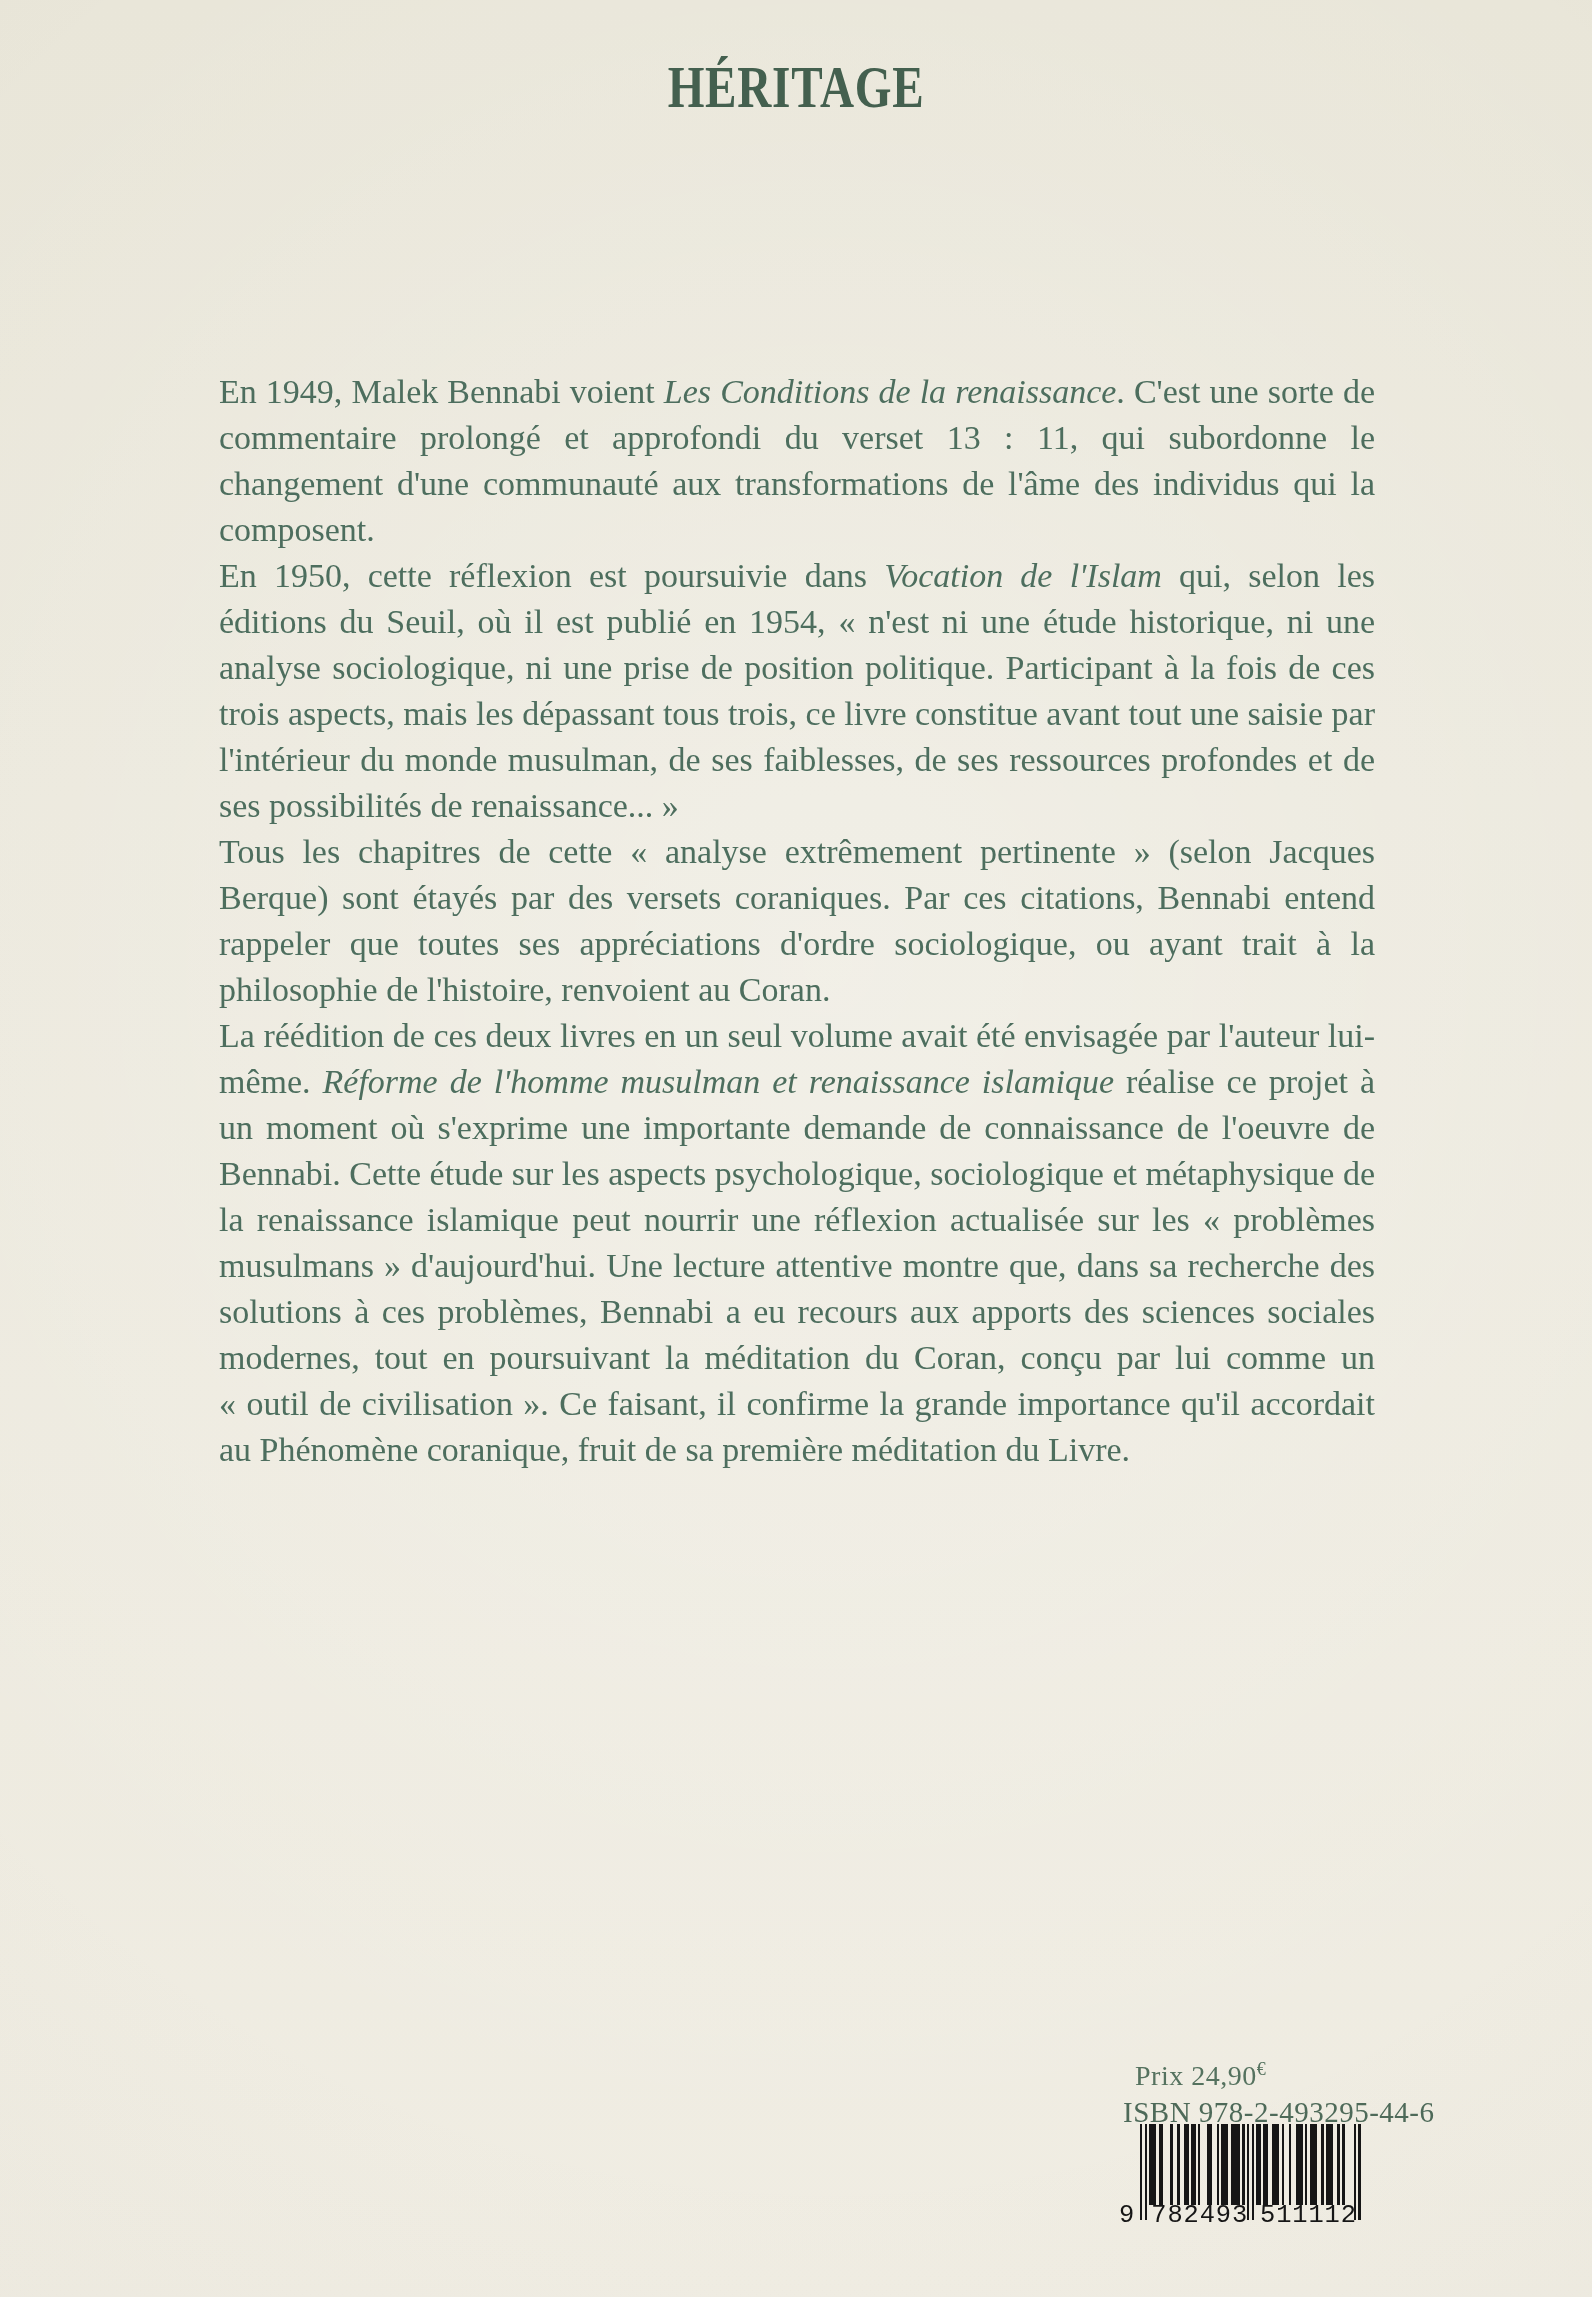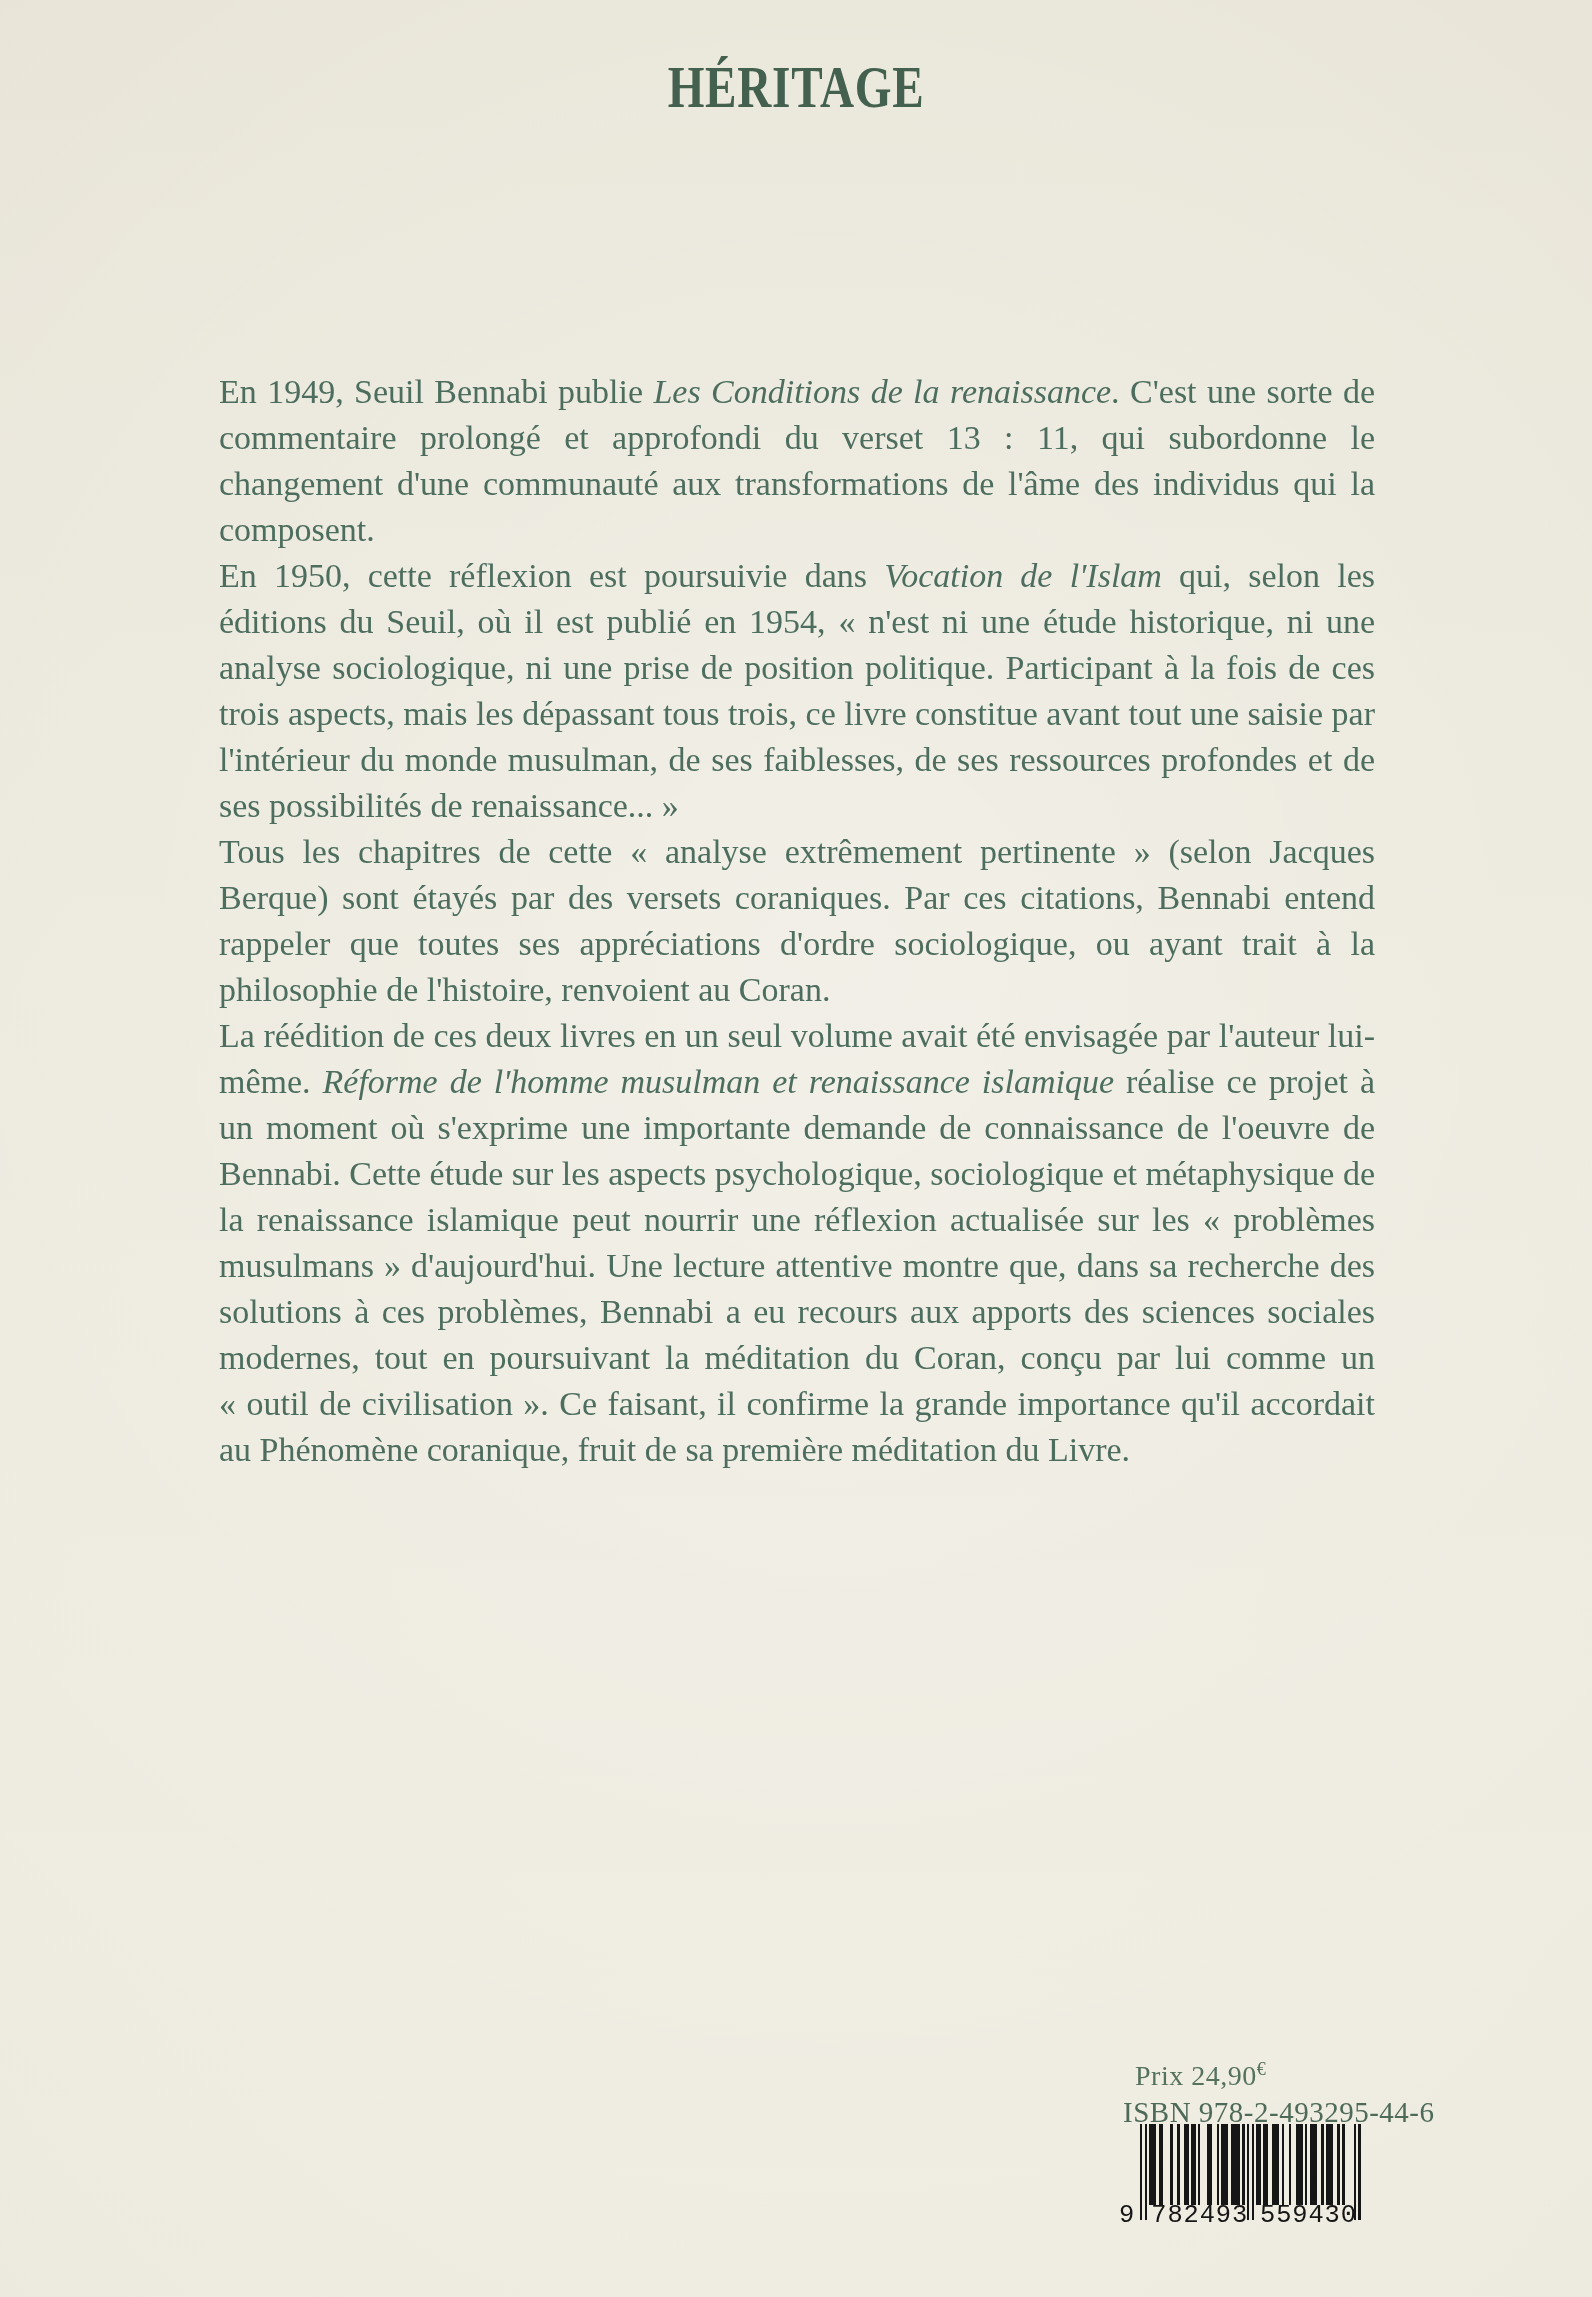--- a/index.html
+++ b/index.html
@@ -68,21 +68,21 @@
 </head>
 <body>
 
 <div class="cover">
 
   <header class="logo">
     <div class="logo-name">HÉRITAGE</div>
   </header>
 
   <main class="synopsis">
-      <p><span>En 1949, Seuil Bennabi publie </span><em>Les Conditions de la renaissance</em><span>. C'est une sorte de commentaire prolongé et approfondi du verset 13&nbsp;:&nbsp;11, qui subordonne le changement d'une communauté aux transformations de l'âme des individus qui la composent.</span></p>
+      <p><span>En 1949, Malek Bennabi voient </span><em>Les Conditions de la renaissance</em><span>. C'est une sorte de commentaire prolongé et approfondi du verset 13&nbsp;:&nbsp;11, qui subordonne le changement d'une communauté aux transformations de l'âme des individus qui la composent.</span></p>
       <p><span>En 1950, cette réflexion est poursuivie dans </span><em>Vocation de l'Islam</em><span> qui, selon les éditions du Seuil, où il est publié en 1954, «&nbsp;n'est ni une étude historique, ni une analyse sociologique, ni une prise de position politique. Participant à la fois de ces trois aspects, mais les dépassant tous trois, ce livre constitue avant tout une saisie par l'intérieur du monde musulman, de ses faiblesses, de ses ressources profondes et de ses possibilités de renaissance...&nbsp;»</span></p>
       <p><span>Tous les chapitres de cette «&nbsp;analyse extrêmement pertinente&nbsp;» (selon Jacques Berque) sont étayés par des versets coraniques. Par ces citations, Bennabi entend rappeler que toutes ses appréciations d'ordre sociologique, ou ayant trait à la philosophie de l'histoire, renvoient au Coran.</span></p>
       <p><span>La réédition de ces deux livres en un seul volume avait été envisagée par l'auteur lui-même. </span><em>Réforme de l'homme musulman et renaissance islamique</em><span> réalise ce projet à un moment où s'exprime une importante demande de connaissance de l'oeuvre de Bennabi. Cette étude sur les aspects psychologique, sociologique et métaphysique de la renaissance islamique peut nourrir une réflexion actualisée sur les «&nbsp;problèmes musulmans&nbsp;» d'aujourd'hui. Une lecture attentive montre que, dans sa recherche des solutions à ces problèmes, Bennabi a eu recours aux apports des sciences sociales modernes, tout en poursuivant la méditation du Coran, conçu par lui comme un «&nbsp;outil de civilisation&nbsp;». Ce faisant, il confirme la grande importance qu'il accordait au Phénomène coranique, fruit de sa première méditation du Livre.</span></p>
     </main>
 
   <footer>
     <div class="price"><span>Prix 24,90</span><sup>€</sup></div>
 
     <div class="isbn">ISBN 978-2-493295-44-6</div>
 
@@ -135,18 +135,18 @@
           <rect x="197.60" y="0" width="2.53" height="86" fill="#161616"></rect>
           <rect x="200.07" y="0" width="2.53" height="86" fill="#161616"></rect>
           <rect x="202.54" y="0" width="2.53" height="86" fill="#161616"></rect>
           <rect x="209.95" y="0" width="2.53" height="86" fill="#161616"></rect>
           <rect x="214.89" y="0" width="2.53" height="86" fill="#161616"></rect>
           <rect x="227.24" y="0" width="2.53" height="102" fill="#161616"></rect>
           <rect x="232.18" y="0" width="2.53" height="102" fill="#161616"></rect>
         </svg>
       <span class="bc-d bc-first">9</span>
       <span class="bc-d bc-left">782493</span>
-      <span class="bc-d bc-right">559430</span>
+      <span class="bc-d bc-right">511112</span>
     </div>
   </footer>
 
 </div>
 
 
 </body></html>

